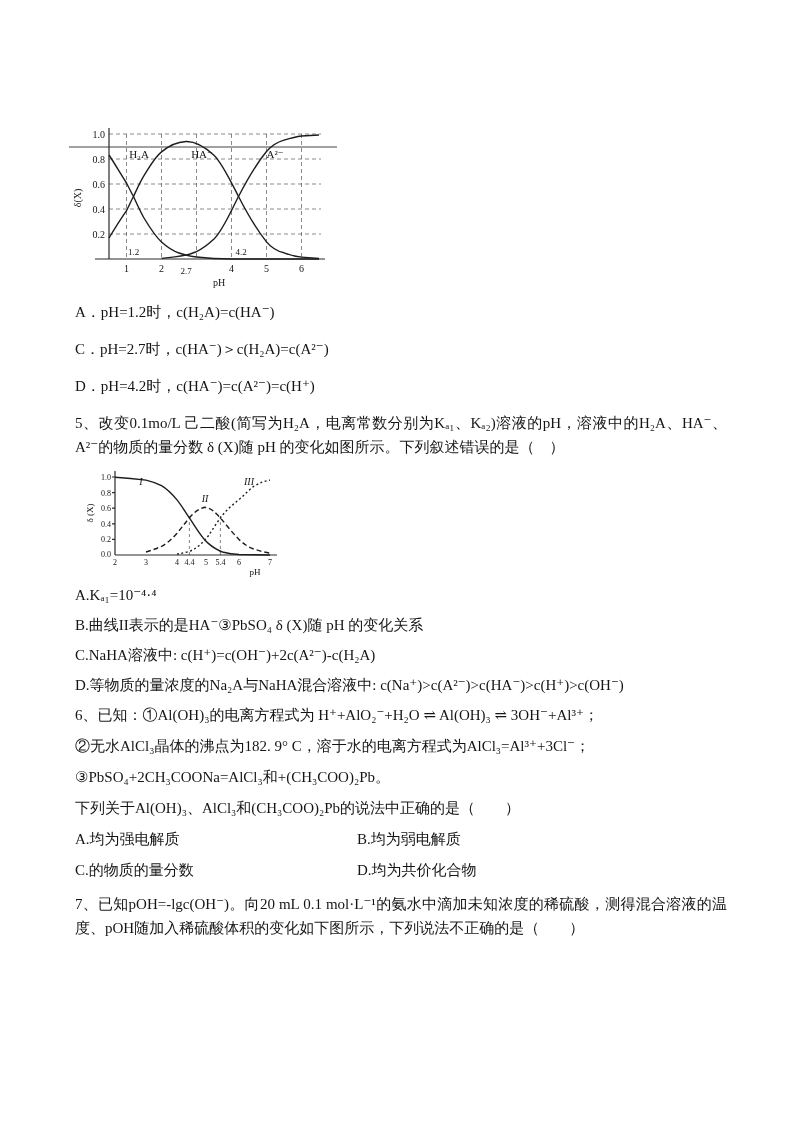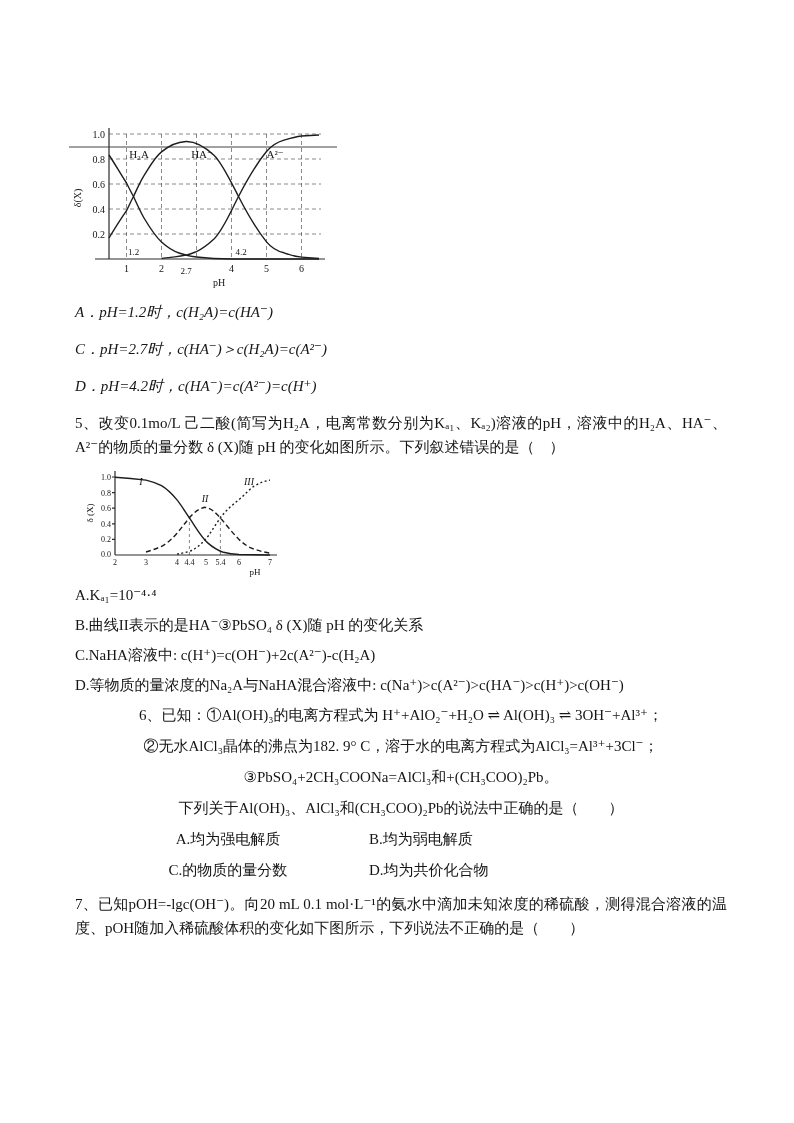--- a/index.html
+++ b/index.html
@@ -4,25 +4,25 @@
 <style>
   html,body{margin:0;padding:0;}
   body{
     width:794px;height:1123px;background:#ffffff;color:#151515;
     font-family:"Liberation Serif","DejaVu Serif",serif;
     position:relative;overflow:hidden;
   }
   .content{position:absolute;left:75px;top:118px;width:652px;font-size:15px;line-height:1.6;}
   .chart1-wrap{margin:0 0 10px -6px;}
   .chart2-wrap{margin:6px 0 6px 10px;}
-  .q4-opts .opt{margin:0 0 13px 0;font-style:italic;}
+  .q4-opts .opt{margin:0 0 13px 0;}
   .q5-opts .opt{margin:0 0 6px 0;}
   .stem{margin:4px 0 4px 0;text-align:justify;}
-  .q6 .qline{margin:0 0 7px 0;text-align:center;}
-  .opt-grid{display:flex;margin:0 0 7px 12px;text-align:center;}
+  .q6 .qline{margin:0 0 7px 0;}
+  .opt-grid{display:flex;margin:0 0 7px 0;}
   .opt-grid .cell-l{width:282px;}
   .q7 .stem{margin-top:10px;}
   svg{display:block;}
   .ax{stroke:#2a2a2a;stroke-width:1.2;fill:none;}
   .grid{stroke:#3a3a3a;stroke-width:0.7;fill:none;stroke-dasharray:4 3;opacity:.85;}
   .grid2{stroke:#3a3a3a;stroke-width:0.7;fill:none;stroke-dasharray:3 3;opacity:.9;}
   .curve{stroke:#1d1d1d;stroke-width:1.4;fill:none;}
   .curve.dash{stroke-dasharray:5 3;}
   .curve.dot{stroke-dasharray:2 2.5;}
   .artifact{stroke:#444;stroke-width:1;fill:none;}

